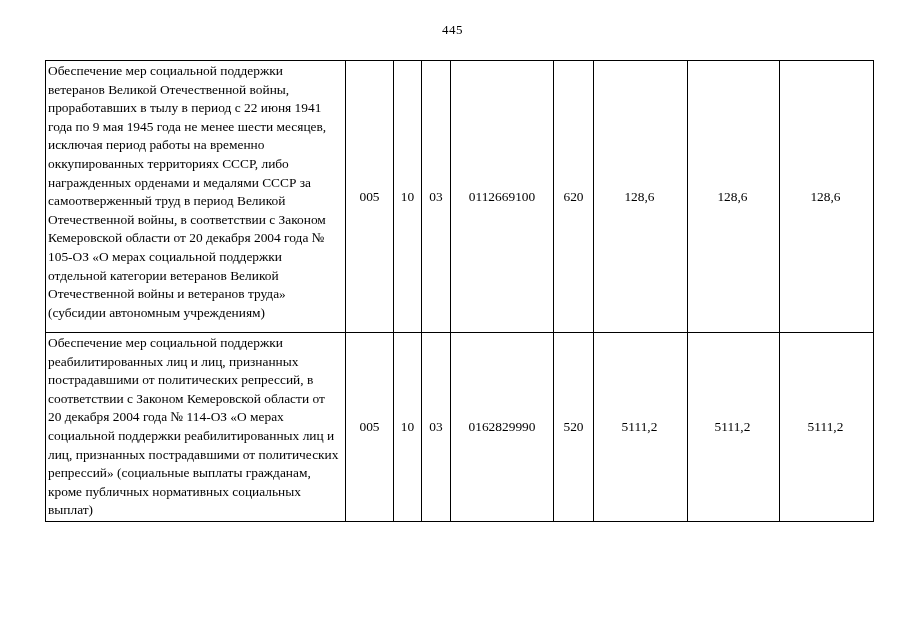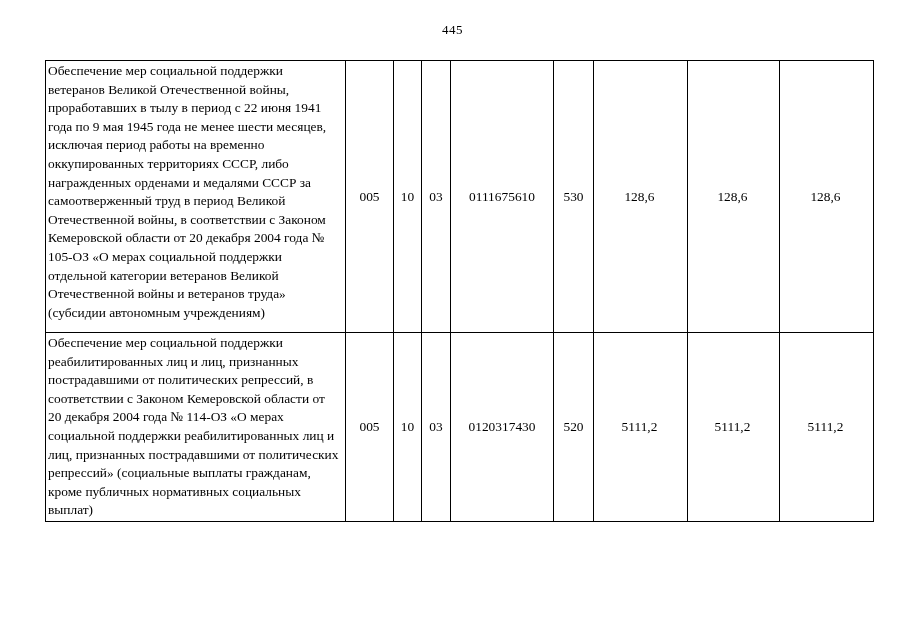--- a/index.html
+++ b/index.html
@@ -73,31 +73,31 @@
     <col style="width:94px">
     <col style="width:92px">
     <col style="width:94px">
   </colgroup>
   <tbody>
     <tr class="row-1">
       <td class="desc">Обеспечение мер социальной поддержки ветеранов Великой Отечественной войны, проработавших в тылу в период с 22 июня 1941 года по 9 мая 1945 года не менее шести месяцев, исключая период работы на временно оккупированных территориях СССР, либо награжденных орденами и медалями СССР за самоотверженный труд в период Великой Отечественной войны, в соответствии с Законом Кемеровской области от 20 декабря 2004 года № 105-ОЗ «О мерах социальной поддержки отдельной категории ветеранов Великой Отечественной войны и ветеранов труда» (субсидии автономным учреждениям)</td>
       <td class="code">005</td>
       <td class="code">10</td>
       <td class="code">03</td>
-      <td class="code">0111675610</td>
-      <td class="code">530</td>
+      <td class="code">0112669100</td>
+      <td class="code">620</td>
       <td class="num">128,6</td>
       <td class="num">128,6</td>
       <td class="num">128,6</td>
     </tr>
     <tr class="row-2">
       <td class="desc">Обеспечение мер социальной поддержки реабилитированных лиц и лиц, признанных пострадавшими от политических репрессий, в соответствии с Законом Кемеровской области от 20 декабря 2004 года № 114-ОЗ «О мерах социальной поддержки реабилитированных лиц и лиц, признанных пострадавшими от политических репрессий» (социальные выплаты гражданам, кроме публичных нормативных социальных выплат)</td>
       <td class="code">005</td>
       <td class="code">10</td>
       <td class="code">03</td>
-      <td class="code">0120317430</td>
+      <td class="code">0162829990</td>
       <td class="code">520</td>
       <td class="num">5111,2</td>
       <td class="num">5111,2</td>
       <td class="num">5111,2</td>
     </tr>
   </tbody>
 </table>
 
 </body></html>

